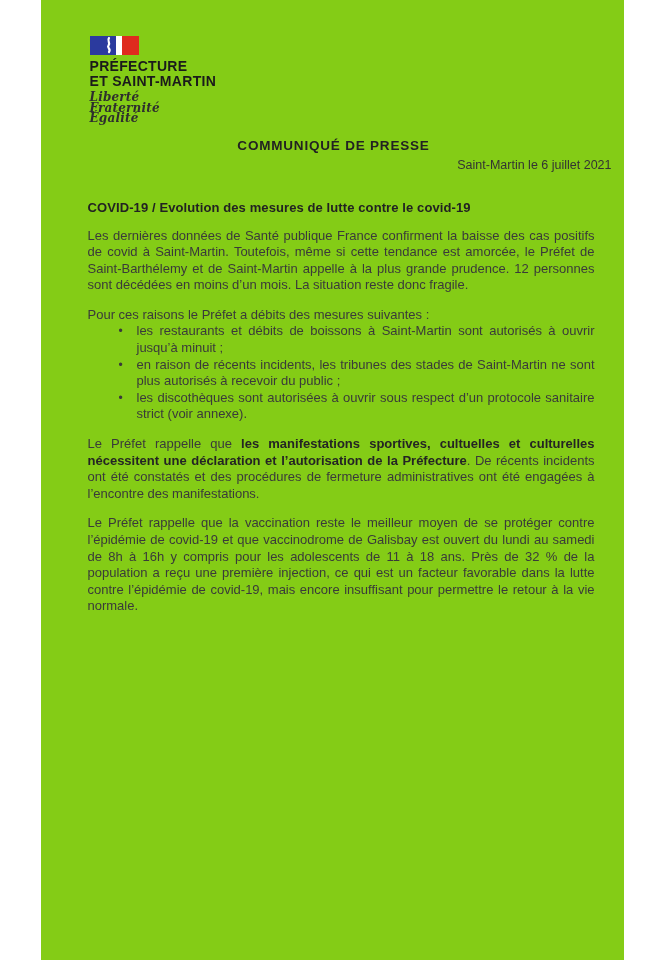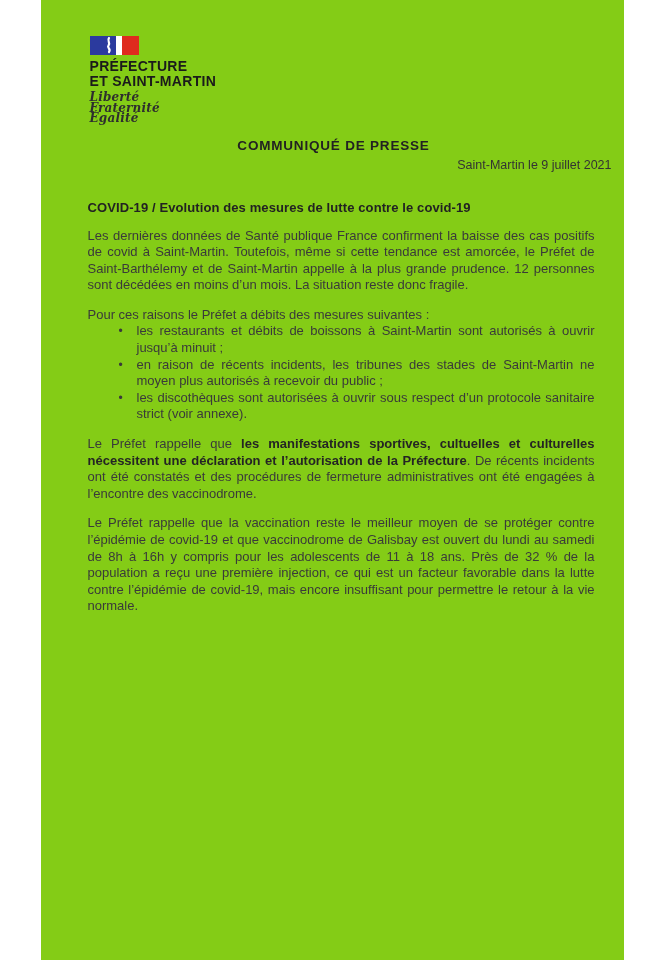--- a/index.html
+++ b/index.html
@@ -131,41 +131,41 @@
       <div>ET SAINT-MARTIN</div>
     </div>
     <div class="motto">
       <div>Liberté</div>
       <div>Fraternité</div>
       <div>Égalité</div>
     </div>
   </header>
 
   <div class="doc-kind">COMMUNIQUÉ DE PRESSE</div>
-  <div class="dateline">Saint-Martin le 9 juillet 2021</div>
+  <div class="dateline">Saint-Martin le 6 juillet 2021</div>
 
   <main class="body-text">
     <h1 class="headline">COVID-19 / Evolution des mesures de lutte contre le covid-19</h1>
 
     <p>Les dernières données de Santé publique France confirment la baisse des cas positifs de covid à Saint-Martin. Toutefois, même si cette tendance est amorcée, le Préfet de Saint-Barthélemy et de Saint-Martin appelle à la plus grande prudence. 12 personnes sont décédées en moins d’un mois. La situation reste donc fragile.</p>
 
     <p class="tight">Pour ces raisons le Préfet a débits des mesures suivantes :</p>
     <ul class="measures">
       <li>
         <span class="bullet">•</span>
         <span>les restaurants et débits de boissons à Saint-Martin sont autorisés à ouvrir jusqu’à minuit ;</span>
       </li>
       <li>
         <span class="bullet">•</span>
-        <span>en raison de récents incidents, les tribunes des stades de Saint-Martin ne moyen plus autorisés à recevoir du public ;</span>
+        <span>en raison de récents incidents, les tribunes des stades de Saint-Martin ne sont plus autorisés à recevoir du public ;</span>
       </li>
       <li>
         <span class="bullet">•</span>
         <span>les discothèques sont autorisées à ouvrir sous respect d’un protocole sanitaire strict (voir annexe).</span>
       </li>
     </ul>
 
-    <p><span>Le Préfet rappelle que </span><strong>les manifestations sportives, cultuelles et culturelles nécessitent une déclaration et l’autorisation de la Préfecture</strong><span>. De récents incidents ont été constatés et des procédures de fermeture administratives ont été engagées à l’encontre des vaccinodrome.</span></p>
+    <p><span>Le Préfet rappelle que </span><strong>les manifestations sportives, cultuelles et culturelles nécessitent une déclaration et l’autorisation de la Préfecture</strong><span>. De récents incidents ont été constatés et des procédures de fermeture administratives ont été engagées à l’encontre des manifestations.</span></p>
 
     <p>Le Préfet rappelle que la vaccination reste le meilleur moyen de se protéger contre l’épidémie de covid-19 et que vaccinodrome de Galisbay est ouvert du lundi au samedi de 8h à 16h y compris pour les adolescents de 11 à 18 ans. Près de 32 % de la population a reçu une première injection, ce qui est un facteur favorable dans la lutte contre l’épidémie de covid-19, mais encore insuffisant pour permettre le retour à la vie normale.</p>
   </main>
 
 </div>
 
 </body></html>

